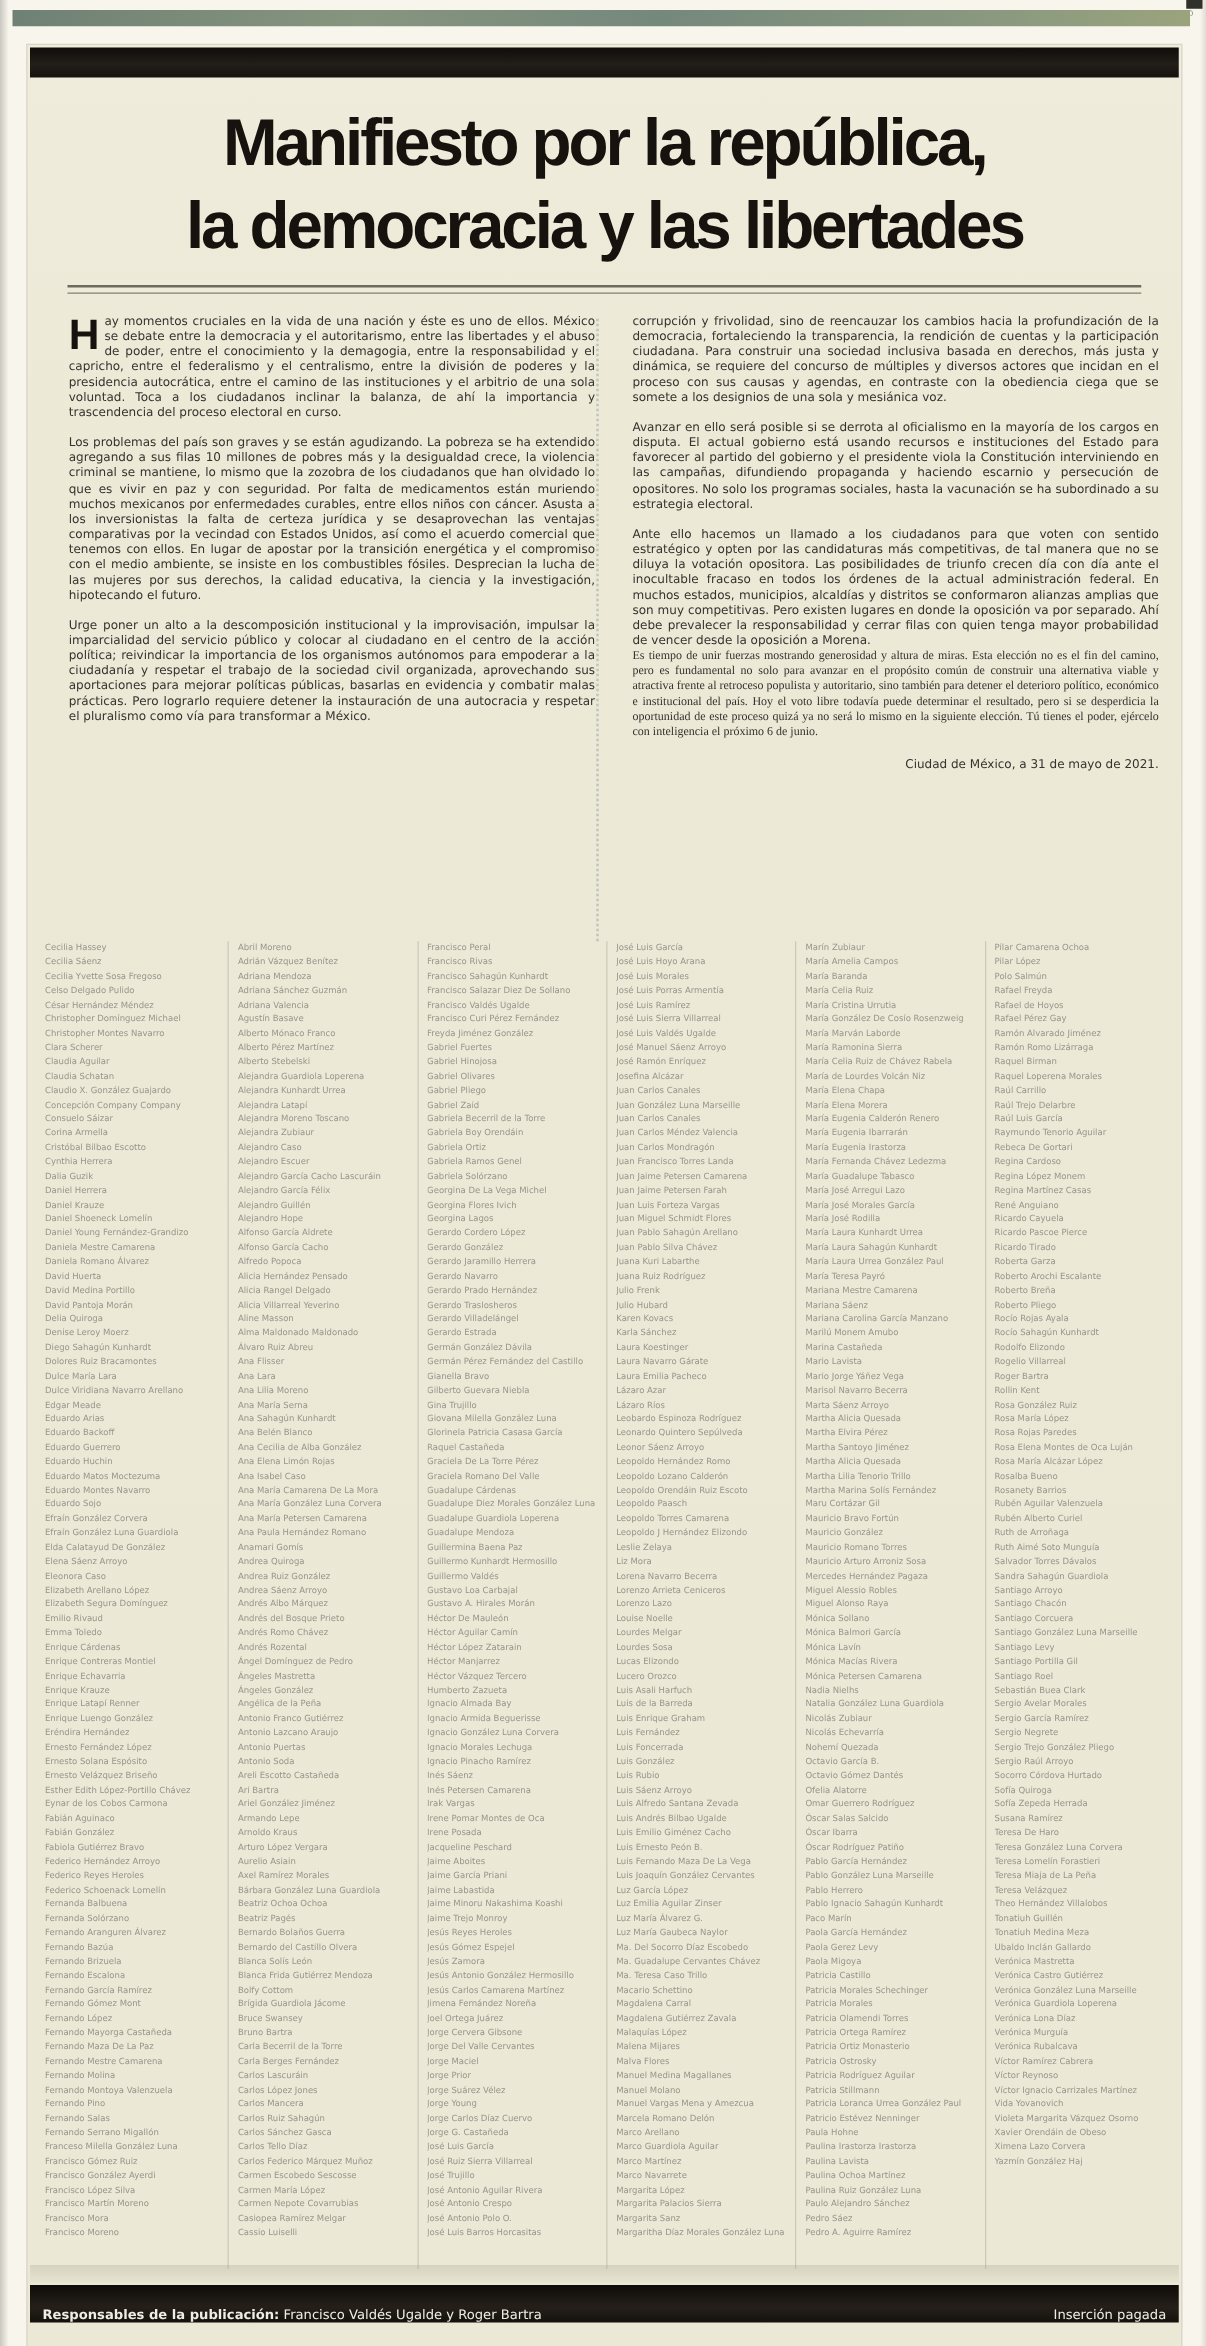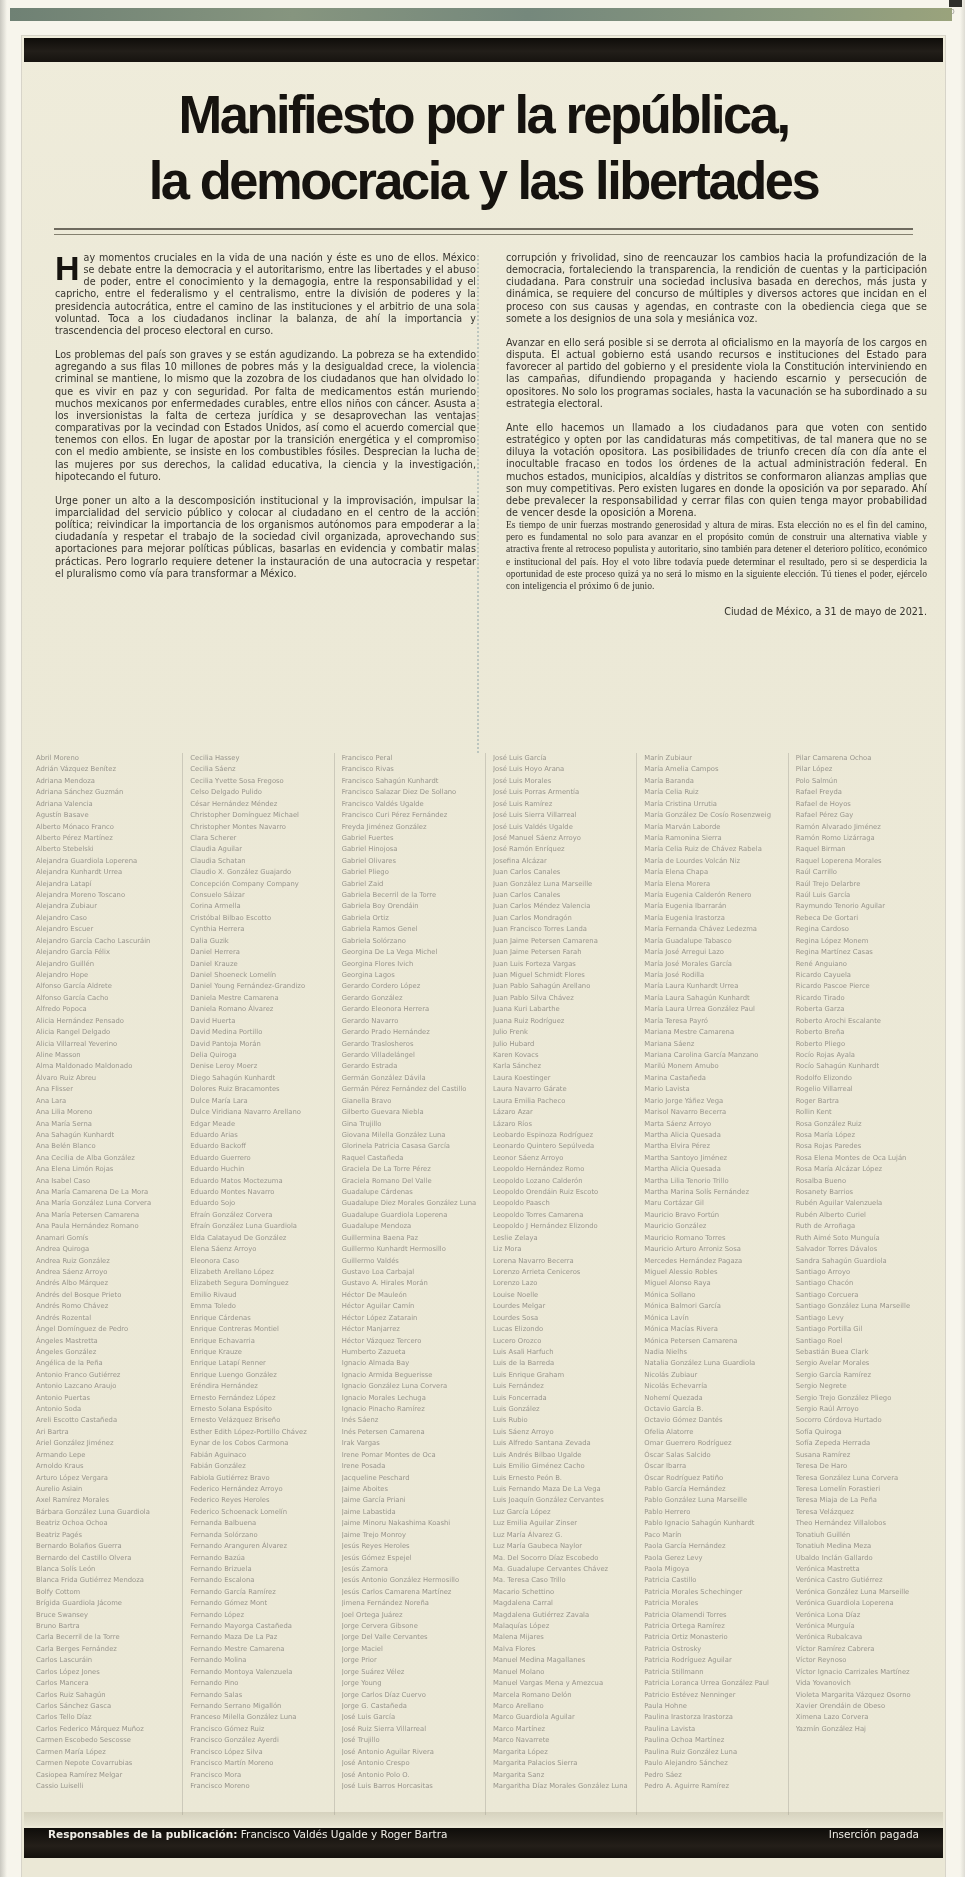--- a/index.html
+++ b/index.html
@@ -56,22 +56,22 @@
   .sig-col:first-child{border-left:none;padding-left:5px;}
   .sig-name{font-size:6.8px;line-height:11.42px;color:#98958c;
     white-space:nowrap;overflow:hidden;
     font-family:"DejaVu Sans","Liberation Sans",sans-serif;}
 
   
   .pre-footer{position:absolute;left:2px;right:2px;top:1776px;height:14px;
     background:linear-gradient(180deg,rgba(150,145,120,.25),rgba(150,145,120,.05));}
   .footer-bar{position:absolute;left:2px;right:2px;top:1792px;height:30px;
     background:linear-gradient(180deg,#0f0d0a,#241f19 60%,#14110d);
-    color:#efede6;display:flex;justify-content:space-between;align-items:flex-start;
-    padding:0 24px;box-sizing:border-box;
+    color:#efede6;display:flex;justify-content:space-between;align-items:flex-end;
+    padding:0 10px;box-sizing:border-box;
     font-size:10.5px;font-family:"DejaVu Sans","Liberation Sans",sans-serif;}
   .footer-left b{font-weight:bold;}
 </style>
 </head>
 <body>
 
 <div class="masthead">
   <span>Lunes 31 de mayo de 2021 • MILENIO</span>
 </div>
 <div class="corner-mark"></div>
@@ -97,20 +97,113 @@
 
     <p>corrupción y frivolidad, sino de reencauzar los cambios hacia la profundización de la democracia, fortaleciendo la transparencia, la rendición de cuentas y la participación ciudadana. Para construir una sociedad inclusiva basada en derechos, más justa y dinámica, se requiere del concurso de múltiples y diversos actores que incidan en el proceso con sus causas y agendas, en contraste con la obediencia ciega que se somete a los designios de una sola y mesiánica voz.</p>
         <p>Avanzar en ello será posible si se derrota al oficialismo en la mayoría de los cargos en disputa. El actual gobierno está usando recursos e instituciones del Estado para favorecer al partido del gobierno y el presidente viola la Constitución interviniendo en las campañas, difundiendo propaganda y haciendo escarnio y persecución de opositores. No solo los programas sociales, hasta la vacunación se ha subordinado a su estrategia electoral.</p>
         <p>Ante ello hacemos un llamado a los ciudadanos para que voten con sentido estratégico y opten por las candidaturas más competitivas, de tal manera que no se diluya la votación opositora. Las posibilidades de triunfo crecen día con día ante el inocultable fracaso en todos los órdenes de la actual administración federal. En muchos estados, municipios, alcaldías y distritos se conformaron alianzas amplias que son muy competitivas. Pero existen lugares en donde la oposición va por separado. Ahí debe prevalecer la responsabilidad y cerrar filas con quien tenga mayor probabilidad de vencer desde la oposición a Morena.</p>
         <p class="flush">Es tiempo de unir fuerzas mostrando generosidad y altura de miras. Esta elección no es el fin del camino, pero es fundamental no solo para avanzar en el propósito común de construir una alternativa viable y atractiva frente al retroceso populista y autoritario, sino también para detener el deterioro político, económico e institucional del país. Hoy el voto libre todavía puede determinar el resultado, pero si se desperdicia la oportunidad de este proceso quizá ya no será lo mismo en la siguiente elección. Tú tienes el poder, ejércelo con inteligencia el próximo 6 de junio.</p>
         <div class="dateline">Ciudad de México, a 31 de mayo de 2021.</div>
       </div>
   </div>
 
   <div class="signatories">
+      <div class="sig-col">
+        <div class="sig-name">Cecilia Hassey</div>
+        <div class="sig-name">Cecilia Sáenz</div>
+        <div class="sig-name">Cecilia Yvette Sosa Fregoso</div>
+        <div class="sig-name">Celso Delgado Pulido</div>
+        <div class="sig-name">César Hernández Méndez</div>
+        <div class="sig-name">Christopher Domínguez Michael</div>
+        <div class="sig-name">Christopher Montes Navarro</div>
+        <div class="sig-name">Clara Scherer</div>
+        <div class="sig-name">Claudia Aguilar</div>
+        <div class="sig-name">Claudia Schatan</div>
+        <div class="sig-name">Claudio X. González Guajardo</div>
+        <div class="sig-name">Concepción Company Company</div>
+        <div class="sig-name">Consuelo Sáizar</div>
+        <div class="sig-name">Corina Armella</div>
+        <div class="sig-name">Cristóbal Bilbao Escotto</div>
+        <div class="sig-name">Cynthia Herrera</div>
+        <div class="sig-name">Dalia Guzik</div>
+        <div class="sig-name">Daniel Herrera</div>
+        <div class="sig-name">Daniel Krauze</div>
+        <div class="sig-name">Daniel Shoeneck Lomelín</div>
+        <div class="sig-name">Daniel Young Fernández-Grandizo</div>
+        <div class="sig-name">Daniela Mestre Camarena</div>
+        <div class="sig-name">Daniela Romano Álvarez</div>
+        <div class="sig-name">David Huerta</div>
+        <div class="sig-name">David Medina Portillo</div>
+        <div class="sig-name">David Pantoja Morán</div>
+        <div class="sig-name">Delia Quiroga</div>
+        <div class="sig-name">Denise Leroy Moerz</div>
+        <div class="sig-name">Diego Sahagún Kunhardt</div>
+        <div class="sig-name">Dolores Ruiz Bracamontes</div>
+        <div class="sig-name">Dulce María Lara</div>
+        <div class="sig-name">Dulce Viridiana Navarro Arellano</div>
+        <div class="sig-name">Edgar Meade</div>
+        <div class="sig-name">Eduardo Arias</div>
+        <div class="sig-name">Eduardo Backoff</div>
+        <div class="sig-name">Eduardo Guerrero</div>
+        <div class="sig-name">Eduardo Huchin</div>
+        <div class="sig-name">Eduardo Matos Moctezuma</div>
+        <div class="sig-name">Eduardo Montes Navarro</div>
+        <div class="sig-name">Eduardo Sojo</div>
+        <div class="sig-name">Efraín González Corvera</div>
+        <div class="sig-name">Efraín González Luna Guardiola</div>
+        <div class="sig-name">Elda Calatayud De González</div>
+        <div class="sig-name">Elena Sáenz Arroyo</div>
+        <div class="sig-name">Eleonora Caso</div>
+        <div class="sig-name">Elizabeth Arellano López</div>
+        <div class="sig-name">Elizabeth Segura Domínguez</div>
+        <div class="sig-name">Emilio Rivaud</div>
+        <div class="sig-name">Emma Toledo</div>
+        <div class="sig-name">Enrique Cárdenas</div>
+        <div class="sig-name">Enrique Contreras Montiel</div>
+        <div class="sig-name">Enrique Echavarria</div>
+        <div class="sig-name">Enrique Krauze</div>
+        <div class="sig-name">Enrique Latapí Renner</div>
+        <div class="sig-name">Enrique Luengo González</div>
+        <div class="sig-name">Eréndira Hernández</div>
+        <div class="sig-name">Ernesto Fernández López</div>
+        <div class="sig-name">Ernesto Solana Espósito</div>
+        <div class="sig-name">Ernesto Velázquez Briseño</div>
+        <div class="sig-name">Esther Edith López-Portillo Chávez</div>
+        <div class="sig-name">Eynar de los Cobos Carmona</div>
+        <div class="sig-name">Fabián Aguinaco</div>
+        <div class="sig-name">Fabián González</div>
+        <div class="sig-name">Fabiola Gutiérrez Bravo</div>
+        <div class="sig-name">Federico Hernández Arroyo</div>
+        <div class="sig-name">Federico Reyes Heroles</div>
+        <div class="sig-name">Federico Schoenack Lomelín</div>
+        <div class="sig-name">Fernanda Balbuena</div>
+        <div class="sig-name">Fernanda Solórzano</div>
+        <div class="sig-name">Fernando Aranguren Álvarez</div>
+        <div class="sig-name">Fernando Bazúa</div>
+        <div class="sig-name">Fernando Brizuela</div>
+        <div class="sig-name">Fernando Escalona</div>
+        <div class="sig-name">Fernando García Ramírez</div>
+        <div class="sig-name">Fernando Gómez Mont</div>
+        <div class="sig-name">Fernando López</div>
+        <div class="sig-name">Fernando Mayorga Castañeda</div>
+        <div class="sig-name">Fernando Maza De La Paz</div>
+        <div class="sig-name">Fernando Mestre Camarena</div>
+        <div class="sig-name">Fernando Molina</div>
+        <div class="sig-name">Fernando Montoya Valenzuela</div>
+        <div class="sig-name">Fernando Pino</div>
+        <div class="sig-name">Fernando Salas</div>
+        <div class="sig-name">Fernando Serrano Migallón</div>
+        <div class="sig-name">Franceso Milella González Luna</div>
+        <div class="sig-name">Francisco Gómez Ruiz</div>
+        <div class="sig-name">Francisco González Ayerdi</div>
+        <div class="sig-name">Francisco López Silva</div>
+        <div class="sig-name">Francisco Martín Moreno</div>
+        <div class="sig-name">Francisco Mora</div>
+        <div class="sig-name">Francisco Moreno</div>
+      </div>
       <div class="sig-col">
         <div class="sig-name">Abril Moreno</div>
         <div class="sig-name">Adrián Vázquez Benítez</div>
         <div class="sig-name">Adriana Mendoza</div>
         <div class="sig-name">Adriana Sánchez Guzmán</div>
         <div class="sig-name">Adriana Valencia</div>
         <div class="sig-name">Agustín Basave</div>
         <div class="sig-name">Alberto Mónaco Franco</div>
         <div class="sig-name">Alberto Pérez Martínez</div>
         <div class="sig-name">Alberto Stebelski</div>
@@ -191,113 +284,20 @@
         <div class="sig-name">Carlos Sánchez Gasca</div>
         <div class="sig-name">Carlos Tello Díaz</div>
         <div class="sig-name">Carlos Federico Márquez Muñoz</div>
         <div class="sig-name">Carmen Escobedo Sescosse</div>
         <div class="sig-name">Carmen María López</div>
         <div class="sig-name">Carmen Nepote Covarrubias</div>
         <div class="sig-name">Casiopea Ramírez Melgar</div>
         <div class="sig-name">Cassio Luiselli</div>
       </div>
       <div class="sig-col">
-        <div class="sig-name">Cecilia Hassey</div>
-        <div class="sig-name">Cecilia Sáenz</div>
-        <div class="sig-name">Cecilia Yvette Sosa Fregoso</div>
-        <div class="sig-name">Celso Delgado Pulido</div>
-        <div class="sig-name">César Hernández Méndez</div>
-        <div class="sig-name">Christopher Domínguez Michael</div>
-        <div class="sig-name">Christopher Montes Navarro</div>
-        <div class="sig-name">Clara Scherer</div>
-        <div class="sig-name">Claudia Aguilar</div>
-        <div class="sig-name">Claudia Schatan</div>
-        <div class="sig-name">Claudio X. González Guajardo</div>
-        <div class="sig-name">Concepción Company Company</div>
-        <div class="sig-name">Consuelo Sáizar</div>
-        <div class="sig-name">Corina Armella</div>
-        <div class="sig-name">Cristóbal Bilbao Escotto</div>
-        <div class="sig-name">Cynthia Herrera</div>
-        <div class="sig-name">Dalia Guzik</div>
-        <div class="sig-name">Daniel Herrera</div>
-        <div class="sig-name">Daniel Krauze</div>
-        <div class="sig-name">Daniel Shoeneck Lomelín</div>
-        <div class="sig-name">Daniel Young Fernández-Grandizo</div>
-        <div class="sig-name">Daniela Mestre Camarena</div>
-        <div class="sig-name">Daniela Romano Álvarez</div>
-        <div class="sig-name">David Huerta</div>
-        <div class="sig-name">David Medina Portillo</div>
-        <div class="sig-name">David Pantoja Morán</div>
-        <div class="sig-name">Delia Quiroga</div>
-        <div class="sig-name">Denise Leroy Moerz</div>
-        <div class="sig-name">Diego Sahagún Kunhardt</div>
-        <div class="sig-name">Dolores Ruiz Bracamontes</div>
-        <div class="sig-name">Dulce María Lara</div>
-        <div class="sig-name">Dulce Viridiana Navarro Arellano</div>
-        <div class="sig-name">Edgar Meade</div>
-        <div class="sig-name">Eduardo Arias</div>
-        <div class="sig-name">Eduardo Backoff</div>
-        <div class="sig-name">Eduardo Guerrero</div>
-        <div class="sig-name">Eduardo Huchin</div>
-        <div class="sig-name">Eduardo Matos Moctezuma</div>
-        <div class="sig-name">Eduardo Montes Navarro</div>
-        <div class="sig-name">Eduardo Sojo</div>
-        <div class="sig-name">Efraín González Corvera</div>
-        <div class="sig-name">Efraín González Luna Guardiola</div>
-        <div class="sig-name">Elda Calatayud De González</div>
-        <div class="sig-name">Elena Sáenz Arroyo</div>
-        <div class="sig-name">Eleonora Caso</div>
-        <div class="sig-name">Elizabeth Arellano López</div>
-        <div class="sig-name">Elizabeth Segura Domínguez</div>
-        <div class="sig-name">Emilio Rivaud</div>
-        <div class="sig-name">Emma Toledo</div>
-        <div class="sig-name">Enrique Cárdenas</div>
-        <div class="sig-name">Enrique Contreras Montiel</div>
-        <div class="sig-name">Enrique Echavarria</div>
-        <div class="sig-name">Enrique Krauze</div>
-        <div class="sig-name">Enrique Latapí Renner</div>
-        <div class="sig-name">Enrique Luengo González</div>
-        <div class="sig-name">Eréndira Hernández</div>
-        <div class="sig-name">Ernesto Fernández López</div>
-        <div class="sig-name">Ernesto Solana Espósito</div>
-        <div class="sig-name">Ernesto Velázquez Briseño</div>
-        <div class="sig-name">Esther Edith López-Portillo Chávez</div>
-        <div class="sig-name">Eynar de los Cobos Carmona</div>
-        <div class="sig-name">Fabián Aguinaco</div>
-        <div class="sig-name">Fabián González</div>
-        <div class="sig-name">Fabiola Gutiérrez Bravo</div>
-        <div class="sig-name">Federico Hernández Arroyo</div>
-        <div class="sig-name">Federico Reyes Heroles</div>
-        <div class="sig-name">Federico Schoenack Lomelín</div>
-        <div class="sig-name">Fernanda Balbuena</div>
-        <div class="sig-name">Fernanda Solórzano</div>
-        <div class="sig-name">Fernando Aranguren Álvarez</div>
-        <div class="sig-name">Fernando Bazúa</div>
-        <div class="sig-name">Fernando Brizuela</div>
-        <div class="sig-name">Fernando Escalona</div>
-        <div class="sig-name">Fernando García Ramírez</div>
-        <div class="sig-name">Fernando Gómez Mont</div>
-        <div class="sig-name">Fernando López</div>
-        <div class="sig-name">Fernando Mayorga Castañeda</div>
-        <div class="sig-name">Fernando Maza De La Paz</div>
-        <div class="sig-name">Fernando Mestre Camarena</div>
-        <div class="sig-name">Fernando Molina</div>
-        <div class="sig-name">Fernando Montoya Valenzuela</div>
-        <div class="sig-name">Fernando Pino</div>
-        <div class="sig-name">Fernando Salas</div>
-        <div class="sig-name">Fernando Serrano Migallón</div>
-        <div class="sig-name">Franceso Milella González Luna</div>
-        <div class="sig-name">Francisco Gómez Ruiz</div>
-        <div class="sig-name">Francisco González Ayerdi</div>
-        <div class="sig-name">Francisco López Silva</div>
-        <div class="sig-name">Francisco Martín Moreno</div>
-        <div class="sig-name">Francisco Mora</div>
-        <div class="sig-name">Francisco Moreno</div>
-      </div>
-      <div class="sig-col">
         <div class="sig-name">Francisco Peral</div>
         <div class="sig-name">Francisco Rivas</div>
         <div class="sig-name">Francisco Sahagún Kunhardt</div>
         <div class="sig-name">Francisco Salazar Diez De Sollano</div>
         <div class="sig-name">Francisco Valdés Ugalde</div>
         <div class="sig-name">Francisco Curi Pérez Fernández</div>
         <div class="sig-name">Freyda Jiménez González</div>
         <div class="sig-name">Gabriel Fuertes</div>
         <div class="sig-name">Gabriel Hinojosa</div>
         <div class="sig-name">Gabriel Olivares</div>
@@ -306,21 +306,21 @@
         <div class="sig-name">Gabriela Becerril de la Torre</div>
         <div class="sig-name">Gabriela Boy Orendáin</div>
         <div class="sig-name">Gabriela Ortiz</div>
         <div class="sig-name">Gabriela Ramos Genel</div>
         <div class="sig-name">Gabriela Solórzano</div>
         <div class="sig-name">Georgina De La Vega Michel</div>
         <div class="sig-name">Georgina Flores Ivich</div>
         <div class="sig-name">Georgina Lagos</div>
         <div class="sig-name">Gerardo Cordero López</div>
         <div class="sig-name">Gerardo González</div>
-        <div class="sig-name">Gerardo Eleonora Herrera</div>
+        <div class="sig-name">Gerardo Jaramillo Herrera</div>
         <div class="sig-name">Gerardo Navarro</div>
         <div class="sig-name">Gerardo Prado Hernández</div>
         <div class="sig-name">Gerardo Traslosheros</div>
         <div class="sig-name">Gerardo Villadelángel</div>
         <div class="sig-name">Gerardo Estrada</div>
         <div class="sig-name">Germán González Dávila</div>
         <div class="sig-name">Germán Pérez Fernández del Castillo</div>
         <div class="sig-name">Gianella Bravo</div>
         <div class="sig-name">Gilberto Guevara Niebla</div>
         <div class="sig-name">Gina Trujillo</div>

